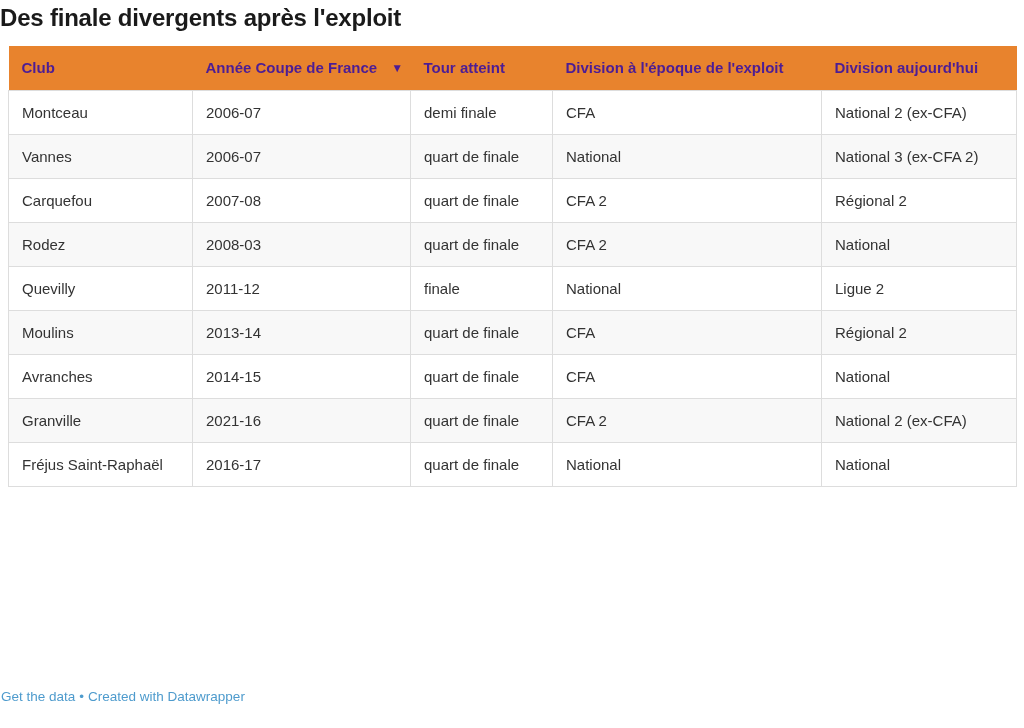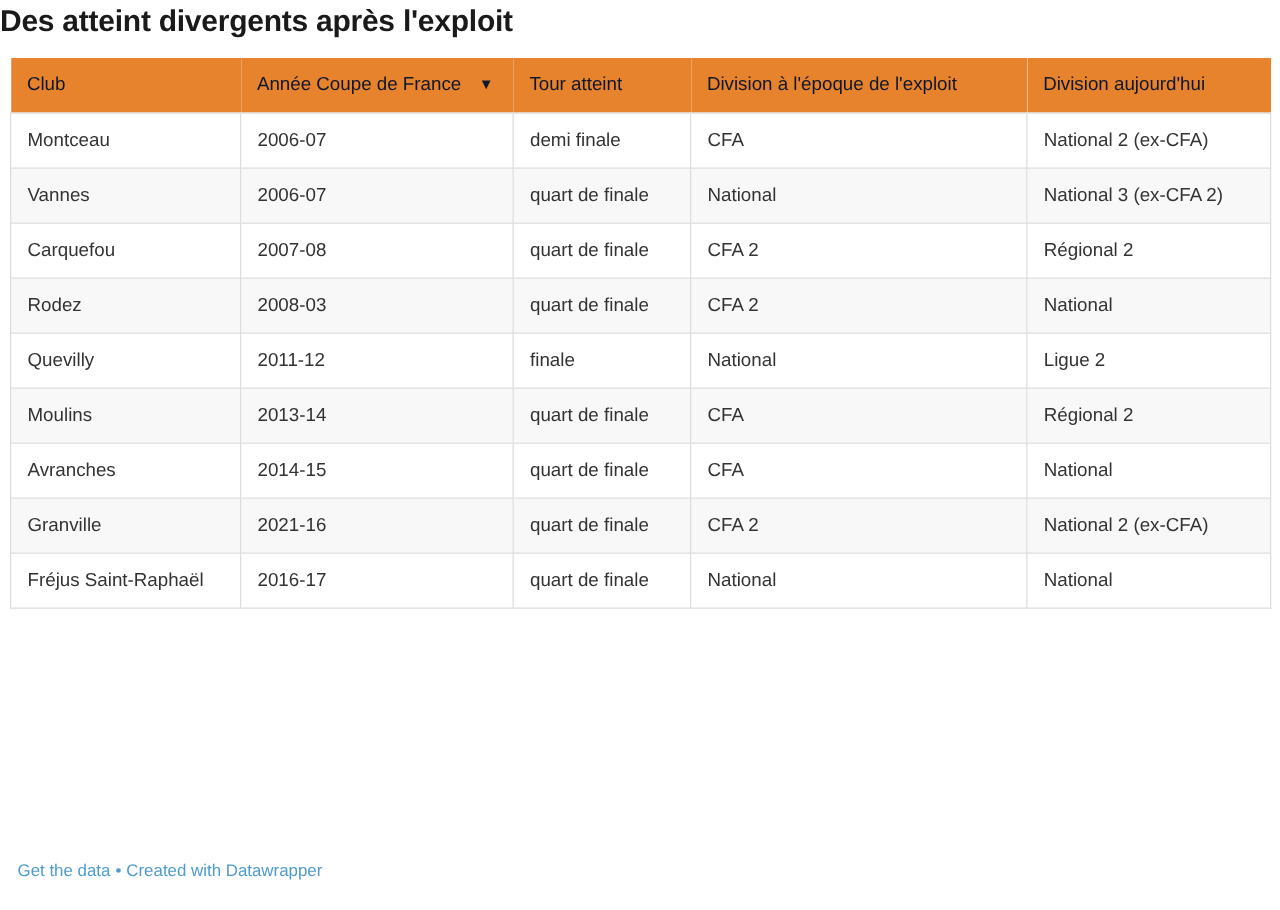--- a/index.html
+++ b/index.html
@@ -30,22 +30,22 @@
     font-size: 15px;
   }
   .col-club { width: 184px; }
   .col-annee { width: 218px; }
   .col-tour { width: 142px; }
   .col-epoque { width: 269px; }
   .col-auj { width: 195px; }
 
   thead th {
     background: var(--header-bg, #e8832d);
-    color: #0f172a;
-    font-weight: 400;
+    color: #4c1d95;
+    font-weight: 700;
     text-align: left;
     height: 44px;
     padding: 0 6px 0 13px;
     font-size: 15px;
     border: none;
     cursor: pointer;
     white-space: nowrap;
     overflow: hidden;
   }
   thead th .sort-icon {
@@ -60,39 +60,39 @@
     border: 1px solid var(--border-color, #dddddd);
     background: #ffffff;
     color: #333333;
     white-space: nowrap;
     overflow: hidden;
   }
   tbody tr:nth-child(even) td { background: var(--row-alt, #f8f8f8); }
 
   .footer {
     position: absolute;
-    left: 14px;
+    left: 1px;
     top: 689px;
     font-size: 13.5px;
     line-height: 16px;
     color: var(--link-color, #4e9bcd);
   }
   .footer a {
     color: var(--link-color, #4e9bcd);
     text-decoration: none;
     cursor: pointer;
   }
   .footer .sep { margin: 0 4px; }
 </style>
 </head>
 <body>
 
 <div class="page">
 
-  <h1 class="title">Des atteint divergents après l'exploit</h1>
+  <h1 class="title">Des finale divergents après l'exploit</h1>
 
   <table class="dw-table">
     <colgroup>
       <col class="col-club">
         <col class="col-annee">
         <col class="col-tour">
         <col class="col-epoque">
         <col class="col-auj">
     </colgroup>
     <thead>

